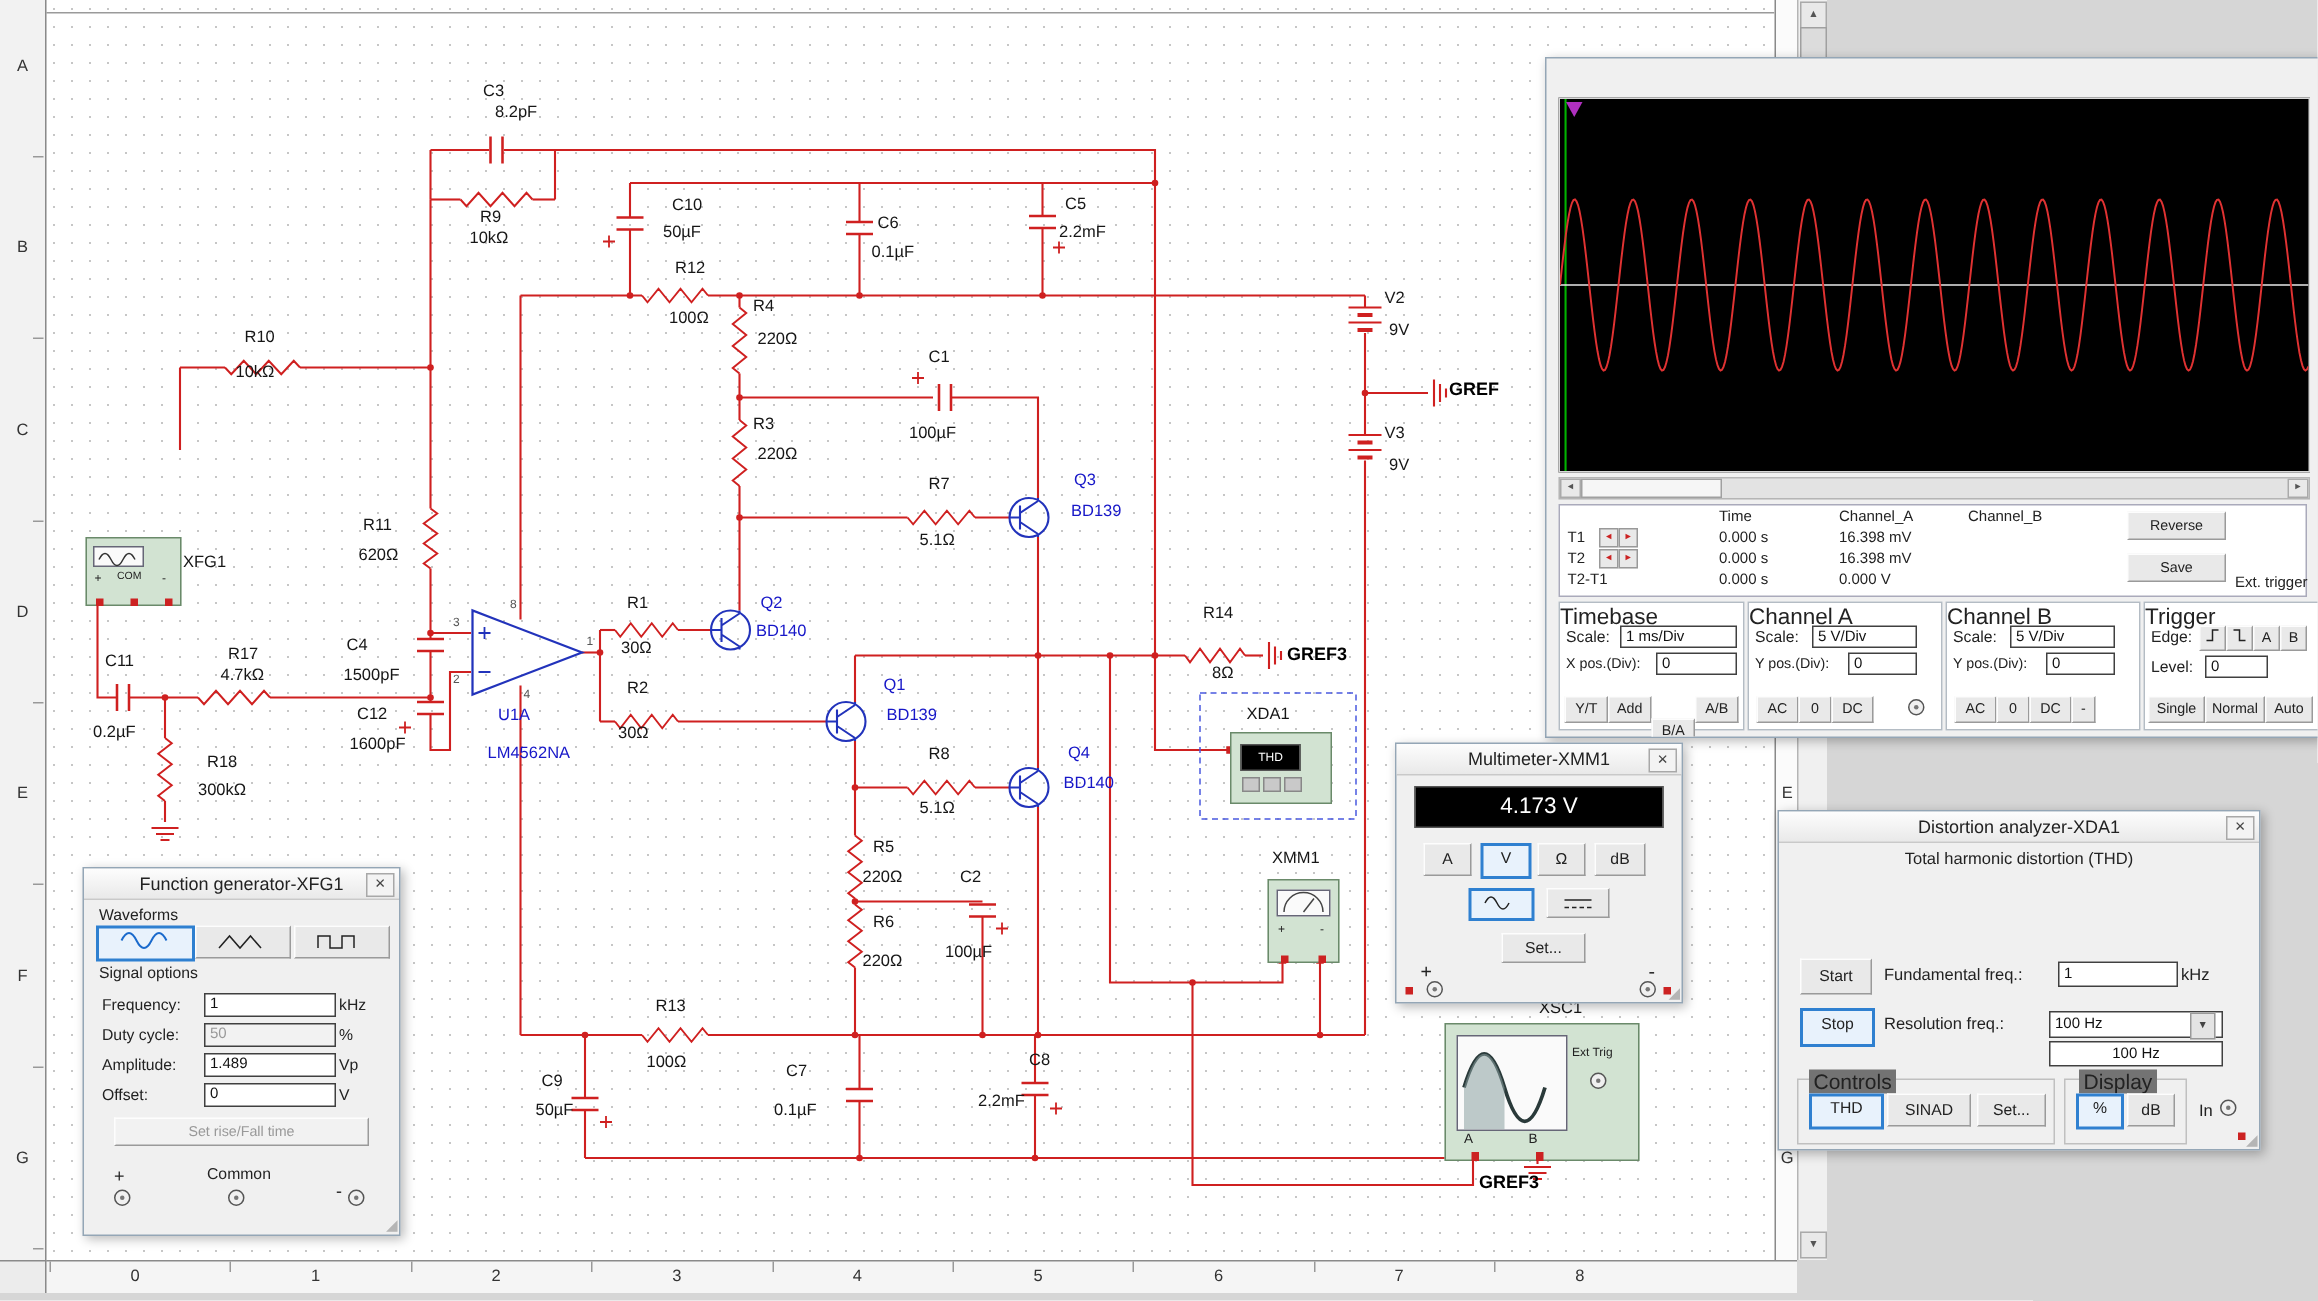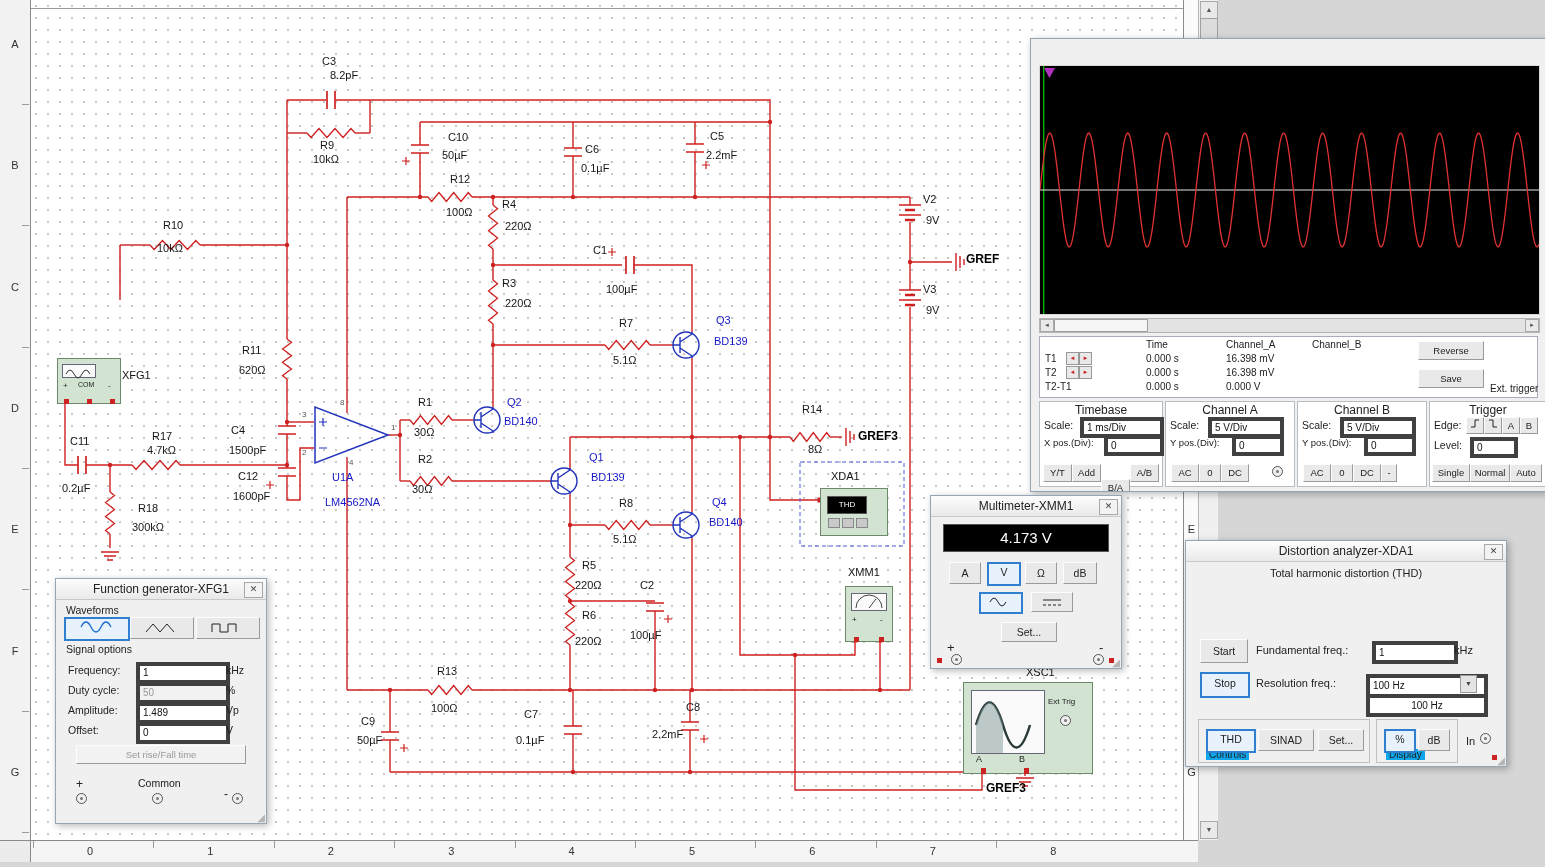--- a/index.html
+++ b/index.html
@@ -32,28 +32,28 @@
   .icon-screen{position:absolute;background:#fafafa;border:1px solid #667;}
   .icon-text{position:absolute;font-size:8px;color:#222;white-space:nowrap;}
   .pinsq{position:absolute;width:5px;height:5px;background:#cc2222;}
   .term-ring{position:absolute;width:9px;height:9px;border:1.5px solid #555;border-radius:50%;background:#f0f0f0;}
   .term-ring .dt{position:absolute;left:3px;top:3px;width:3px;height:3px;background:#777;border-radius:50%;}
   
   .win{position:absolute;background:#f0f0f0;border:1px solid #94a6b6;box-shadow:2px 2px 7px rgba(0,0,0,.28);overflow:hidden;z-index:10;}
   .tbar{height:20px;background:linear-gradient(#fdfdfd,#e9e9e9);border-bottom:1px solid #c9c9c9;text-align:center;font-size:12px;line-height:20px;color:#222;position:relative;}
   .xbtn{position:absolute;right:3px;top:3px;width:17px;height:14px;border:1px solid #a8a8a8;background:#f3f3f3;font-size:9px;line-height:13px;text-align:center;color:#444;}
   .lbl{position:absolute;font-size:10.5px;color:#222;white-space:nowrap;}
-  .fld{position:absolute;background:#fff;border:4px solid #404040;font-size:10px;line-height:13px;padding:0 3px;overflow:hidden;white-space:nowrap;color:#111;}
+  .fld{position:absolute;background:#fff;border:1px solid #404040;font-size:10px;line-height:13px;padding:0 3px;overflow:hidden;white-space:nowrap;color:#111;}
   .sbtn{position:absolute;background:#e9e9e9;border:1px solid #9a9a9a;border-top-color:#fdfdfd;border-left-color:#fdfdfd;font-size:9.5px;text-align:center;color:#222;overflow:hidden;}
   .sel{border:2px solid #2f80d0 !important;background:#e8f2fc !important;}
   .blackdisp{position:absolute;background:#000;border:1px solid #555;color:#fff;text-align:center;}
   .grp{position:absolute;background:#fff;border:1px solid #b4bcc4;}
-  .grp .gt{position:absolute;top:1px;left:0;right:0;text-align:center;font-size:12px;color:#222;}
+  .grp .gt{position:absolute;top:1px;left:0;right:0;text-align:left;font-size:15px;color:#222;}
   .fieldset{position:absolute;border:1px solid #c0c0c0;}
-  .legend{position:absolute;font-size:10px;color:#222;background:#0ea5e9;padding:0 3px;margin-top:36px;}
+  .legend{position:absolute;font-size:14px;color:#222;background:#737373;padding:0 3px;}
   .grip{position:absolute;right:1px;bottom:0;font-size:10px;color:#b5b5b5;}
   .disab{color:#999 !important;background:#f2f2f2 !important;}
   
   #scope-screen{position:absolute;left:8px;top:26px;width:499px;height:248px;background:#000;border:1px solid #d8d8d8;}
   #scope-hscroll{position:absolute;left:8px;top:279px;width:499px;height:13px;background:#e3e3e3;border:1px solid #b5b5b5;}
   #scope-readout{position:absolute;left:8px;top:297px;width:497px;height:60px;background:#fff;border:1px solid #aab;}
   .rocell{position:absolute;font-size:10px;color:#222;white-space:nowrap;}
   .tarr{position:absolute;width:11px;height:11px;background:#e9e9e9;border:1px solid #999;font-size:6px;line-height:10px;text-align:center;color:#c22;}
 </style>
 </head>
@@ -241,21 +241,21 @@
     <span class="slabel k" style="left: 706px; top: 149px;">2.2mF</span>
     <span class="slabel k" style="left: 163px; top: 219px;">R10</span>
     <span class="slabel k" style="left: 157px; top: 242px;">10kΩ</span>
     <span class="slabel k" style="left: 923px; top: 193px;">V2</span>
     <span class="slabel k" style="left: 926px; top: 214px;">9V</span>
     <span class="slabel g" style="left: 966px; top: 252px;">GREF</span>
     <span class="slabel k" style="left: 923px; top: 283px;">V3</span>
     <span class="slabel k" style="left: 926px; top: 304px;">9V</span>
     <span class="slabel k" style="left: 502px; top: 277px;">R3</span>
     <span class="slabel k" style="left: 505px; top: 297px;">220Ω</span>
-    <span class="slabel k" style="left: 593px; top: 232px; margin-top: 12px;">C1</span>
+    <span class="slabel k" style="left: 619px; top: 232px;">C1</span>
     <span class="slabel k" style="left: 606px; top: 283px;">100µF</span>
     <span class="slabel k" style="left: 619px; top: 317px;">R7</span>
     <span class="slabel k" style="left: 613px; top: 354px;">5.1Ω</span>
     <span class="slabel b" style="left: 716px; top: 314px;">Q3</span>
     <span class="slabel b" style="left: 714px; top: 335px;">BD139</span>
     <span class="slabel k" style="left: 242px; top: 344px;">R11</span>
     <span class="slabel k" style="left: 239px; top: 364px;">620Ω</span>
     <span class="slabel k" style="left: 122px; top: 369px;">XFG1</span>
     <span class="slabel k" style="left: 418px; top: 396px;">R1</span>
     <span class="slabel k" style="left: 414px; top: 426px;">30Ω</span>

